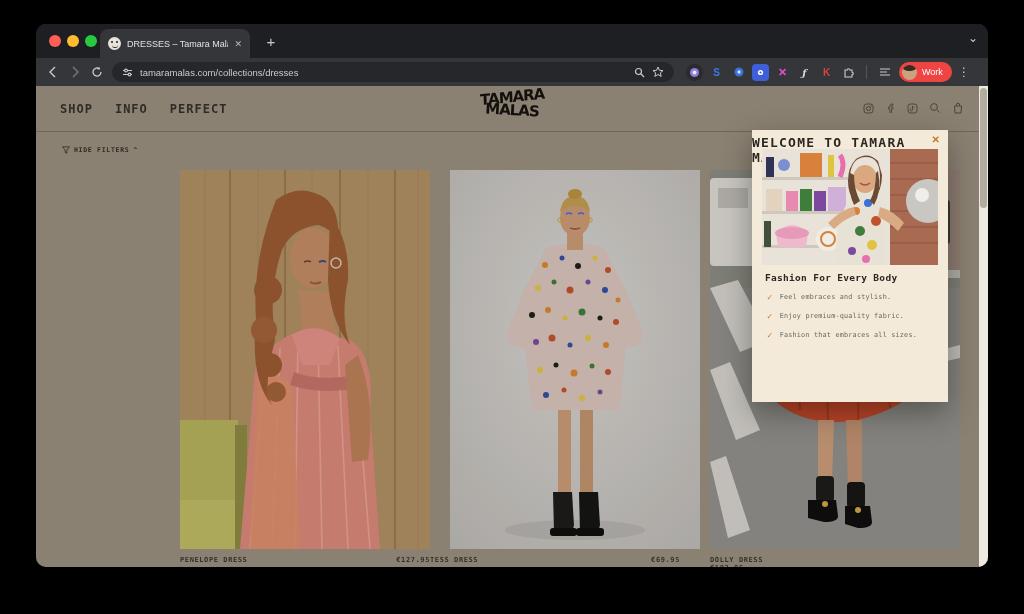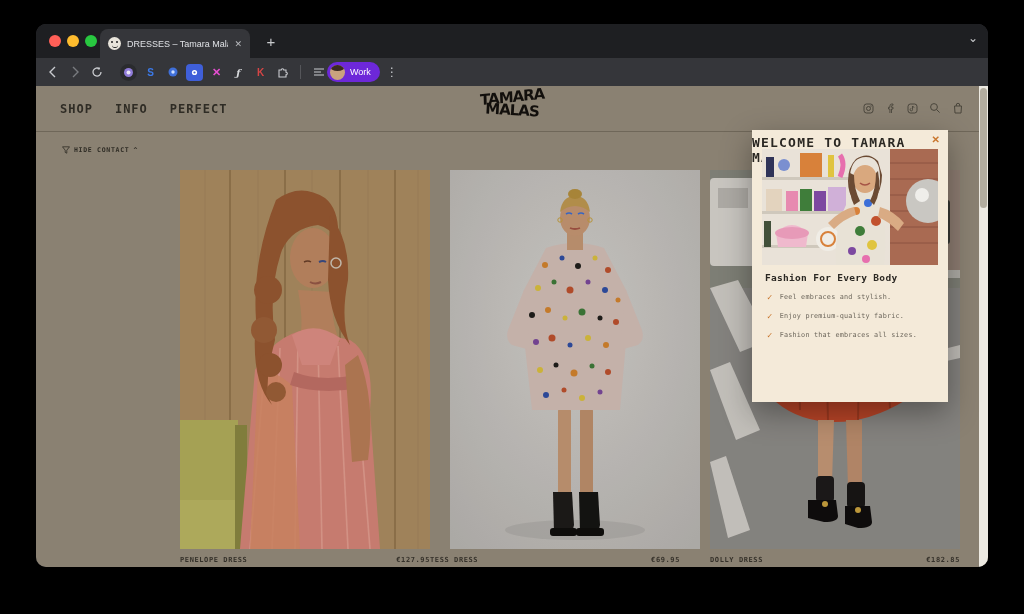--- a/index.html
+++ b/index.html
@@ -33,22 +33,22 @@
              display:flex; align-items:center; }
   .navbtn { width:22px; height:22px; display:flex; align-items:center; justify-content:center; flex:0 0 auto; }
   .navbtn svg { display:block; }
   .addr { position:relative; margin-left:4px; width:562px; height:20px; background:#26272a; border-radius:10px;
           display:flex; align-items:center; padding:0 10px; gap:7px; flex:0 0 auto;}
   .addr .url { color:#c9cbcf; font-size:9.5px; flex:1 1 auto; white-space:nowrap; overflow:hidden;}
   .exts { display:flex; align-items:center; gap:5px; margin-left:12px; flex:0 0 auto;}
   .ext { width:17px; height:17px; border-radius:4px; display:flex; align-items:center; justify-content:center;
          font-size:10px; font-weight:bold; }
   .sep { width:1px; height:14px; background:#55565a; margin:0 4px; }
-  .profile { display:flex; align-items:center; gap:5px; background:#6d28d9; border-radius:10px;
-             height:20px; padding:2px 9px 2px 3px; }
+  .profile { display:flex; align-items:center; gap:5px; background:#ef4444; border-radius:10px;
+             height:20px; padding:2px 9px 2px 3px; margin-left:6px;}
   .avatar { width:15px; height:15px; border-radius:50%; background:#caa27e; position:relative; overflow:hidden;}
   .avatar:before{content:""; position:absolute; left:0; top:-2px; width:15px; height:8px; border-radius:50%; background:#3a2a20;}
   .profile span { color:#fff; font-size:9px; }
   .kebab { color:#c8cacd; font-size:12px; margin:0 8px 0 6px; }
 
   
   .page { position:absolute; left:0; top:62px; width:952px; height:481px; background:#8a8172; }
 
   .nav { position:absolute; left:24px; top:16px; display:flex; gap:22px; }
   .nav a { font-family:"DejaVu Sans Mono", monospace; font-size:12px; font-weight:bold;
@@ -65,21 +65,21 @@
   .filters { position:absolute; left:26px; top:60px; display:flex; align-items:center; gap:4px;
              font-family:"DejaVu Sans Mono", monospace; font-size:6.5px; font-weight:bold;
              letter-spacing:.7px; color:#2f2c25; }
 
   .card { position:absolute; top:84px; width:250px; height:379px; overflow:hidden; background:#777; }
   .card svg { display:block; }
   .c1 { left:144px; } .c2 { left:414px; } .c3 { left:674px; }
   .cap { position:absolute; top:470px; width:250px; display:flex; justify-content:space-between;
          font-family:"DejaVu Sans Mono", monospace; font-size:7px; font-weight:bold;
          letter-spacing:.6px; color:#35312a; }
-  .cap1 { left:144px; } .cap2 { left:394px;text-align:center; } .cap3 { left:674px; }
+  .cap1 { left:144px; } .cap2 { left:394px;text-align:center; } .cap3 { left:674px;flex-direction:column; }
 
   
   .scroll { position:absolute; right:0; top:0; width:9px; height:100%; background:#edeae2; }
   .thumb { position:absolute; right:1px; top:2px; width:7px; height:120px; border-radius:4px; background:#b3ad9f; }
 
   
   .popup { position:absolute; left:716px; top:44px; width:196px; height:272px; background:#f4ead9;
            box-shadow:0 10px 28px rgba(0,0,0,.35); }
   .popup-head { position:absolute; left:0; top:5px; width:100%; text-align:left;
                 font-family:"DejaVu Sans Mono", monospace; font-size:13px; font-weight:bold;
@@ -126,20 +126,38 @@
             <path d="M4 1 L9 6 L4 11" stroke="#797b7f" stroke-width="1.4" fill="none"></path>
           </svg>
       </div>
       <div class="navbtn">
         <svg width="12" height="12" viewBox="0 0 12 12">
             <path d="M10 6 A4 4 0 1 1 8.5 2.9" stroke="#c9cbcf" stroke-width="1.3" fill="none"></path>
             <path d="M8.2 0.8 L9 3.2 L6.6 3.6 Z" fill="#c9cbcf"></path>
           </svg>
       </div>
 
+      <div class="addr">
+        <svg width="11" height="11" viewBox="0 0 11 11">
+            <g stroke="#c9cbcf" stroke-width="1.1" fill="none">
+              <line x1="1" y1="3.5" x2="10" y2="3.5"></line>
+              <line x1="1" y1="7.5" x2="10" y2="7.5"></line>
+              <circle cx="4" cy="3.5" r="1.4" fill="#26272a"></circle>
+              <circle cx="7.5" cy="7.5" r="1.4" fill="#26272a"></circle>
+            </g>
+          </svg>
+        <span class="url">tamaramalas.com/collections/dresses</span>
+        <svg width="11" height="11" viewBox="0 0 11 11">
+            <circle cx="4.5" cy="4.5" r="3" stroke="#c9cbcf" stroke-width="1.2" fill="none"></circle>
+            <line x1="7" y1="7" x2="10" y2="10" stroke="#c9cbcf" stroke-width="1.2"></line>
+          </svg>
+        <svg width="12" height="12" viewBox="0 0 12 12">
+            <path d="M6 1 L7.4 4.3 L11 4.6 L8.3 6.9 L9.2 10.4 L6 8.5 L2.8 10.4 L3.7 6.9 L1 4.6 L4.6 4.3 Z" stroke="#c9cbcf" stroke-width="1" fill="none"></path>
+          </svg>
+      </div>
 
       <div class="exts">
         <div class="ext" style="background:#2a2b2e; border-radius:50%;">
           <svg width="11" height="11" viewBox="0 0 11 11">
               <circle cx="5.5" cy="5.5" r="4.5" fill="#8f7bd8"></circle>
               <circle cx="5.5" cy="5.5" r="2" fill="#e9e6f5"></circle>
             </svg>
         </div>
         <div class="ext" style="color:#3b79e8;">S</div>
         <div class="ext">
@@ -216,21 +234,21 @@
             <path d="M4.3 4 V3 A1.7 1.7 0 0 1 7.7 3 V4" stroke="#4a463c" stroke-width="1" fill="none"></path>
           </svg>
       </div>
 
       <div class="hdr-line"></div>
 
       <div class="filters">
         <svg width="8" height="8" viewBox="0 0 8 8">
             <path d="M0.5 0.8 H7.5 L4.8 4.2 V7.2 L3.2 6.4 V4.2 Z" stroke="#2f2c25" stroke-width=".8" fill="none"></path>
           </svg>
-        <span>HIDE CONTACT</span>
+        <span>HIDE FILTERS</span>
         <span>^</span>
       </div>
 
       <div class="card c1">
         <svg width="250" height="379" viewBox="0 0 250 379">
           <rect width="250" height="379" fill="#b29265"></rect>
           <g stroke="#9a7b50" stroke-width="2">
               <line x1="50" y1="0" x2="50" y2="379"></line>
               <line x1="105" y1="0" x2="105" y2="379"></line>
               <line x1="160" y1="0" x2="160" y2="379"></line>

